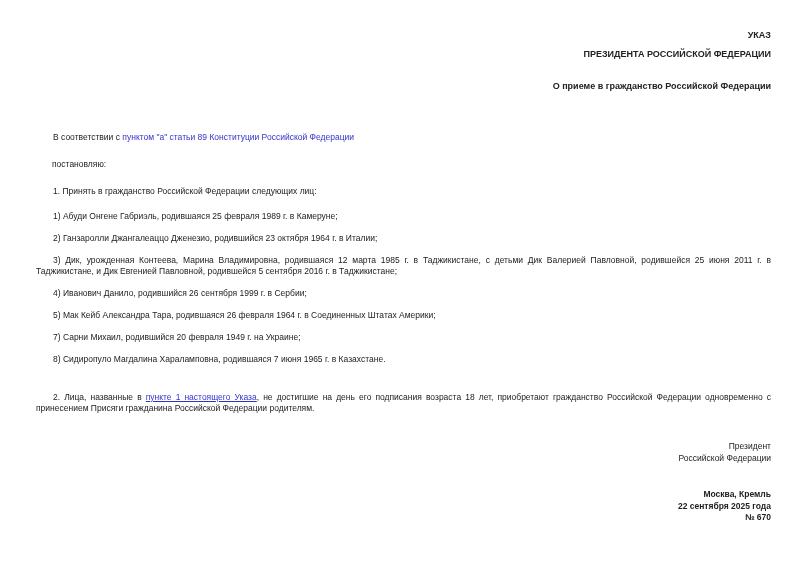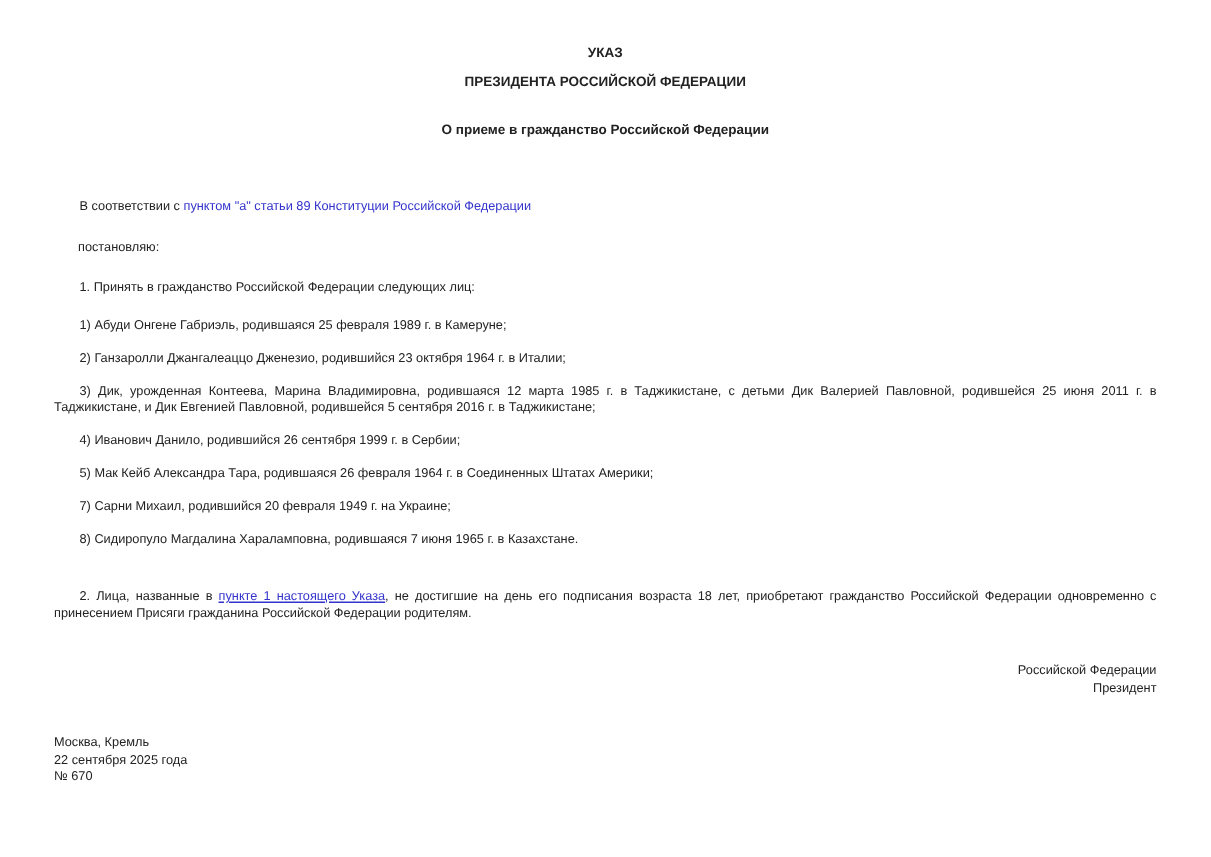--- a/index.html
+++ b/index.html
@@ -15,21 +15,21 @@
     color: #222222;
     overflow: hidden;
   }
   .page {
     box-sizing: border-box;
     width: 807px;
     height: 571px;
     padding: 30px 36px 0 36px;
   }
   .doc-header {
-    text-align: center;
+    text-align: right;
     font-weight: bold;
     font-size: 9px;
   }
   .title-line1 { margin: 0 0 9px 0; }
   .title-line2 { margin: 0 0 22px 0; }
   .subject     { margin: 0 0 41px 0; }
   .para {
     margin: 0 0 11px 0;
     line-height: 11px;
     text-indent: 17px;
@@ -53,22 +53,23 @@
     text-decoration: none;
     cursor: pointer;
   }
   .signature {
     margin-top: 26px;
     text-align: right;
     line-height: 12px;
   }
   .footer {
     margin-top: 25px;
-    text-align: left;
+    text-align: right;
     line-height: 11.5px;
+    font-weight: bold;
   }
 </style>
 </head>
 <body>
 
 <div class="page">
 
   <div class="doc-header">
     <div class="title-line1">УКАЗ</div>
     <div class="title-line2">ПРЕЗИДЕНТА РОССИЙСКОЙ ФЕДЕРАЦИИ</div>
@@ -84,22 +85,22 @@
   <p class="para item">2) Ганзаролли Джангалеаццо Дженезио, родившийся 23 октября 1964 г. в Италии;</p>
   <p class="para item">3) Дик, урожденная Контеева, Марина Владимировна, родившаяся 12 марта 1985 г. в Таджикистане, с детьми Дик Валерией Павловной, родившейся 25 июня 2011 г. в Таджикистане, и Дик Евгенией Павловной, родившейся 5 сентября 2016 г. в Таджикистане;</p>
   <p class="para item">4) Иванович Данило, родившийся 26 сентября 1999 г. в Сербии;</p>
   <p class="para item">5) Мак Кейб Александра Тара, родившаяся 26 февраля 1964 г. в Соединенных Штатах Америки;</p>
   <p class="para item">7) Сарни Михаил, родившийся 20 февраля 1949 г. на Украине;</p>
   <p class="para item item-last">8) Сидиропуло Магдалина Хараламповна, родившаяся 7 июня 1965 г. в Казахстане.</p>
 
   <p class="para point2"><span>2. Лица, названные в </span><a class="doc-link" style="color: rgb(51, 51, 204); text-decoration: underline;">пункте 1 настоящего Указа</a><span>, не достигшие на день его подписания возраста 18 лет, приобретают гражданство Российской Федерации одновременно с принесением Присяги гражданина Российской Федерации родителям.</span></p>
 
   <div class="signature">
+    <div>Президент</div>
     <div>Российской Федерации</div>
-    <div>Президент</div>
   </div>
 
   <div class="footer">
     <div>Москва, Кремль</div>
     <div>22 сентября 2025 года</div>
     <div>№ 670</div>
   </div>
 
 </div>
 

